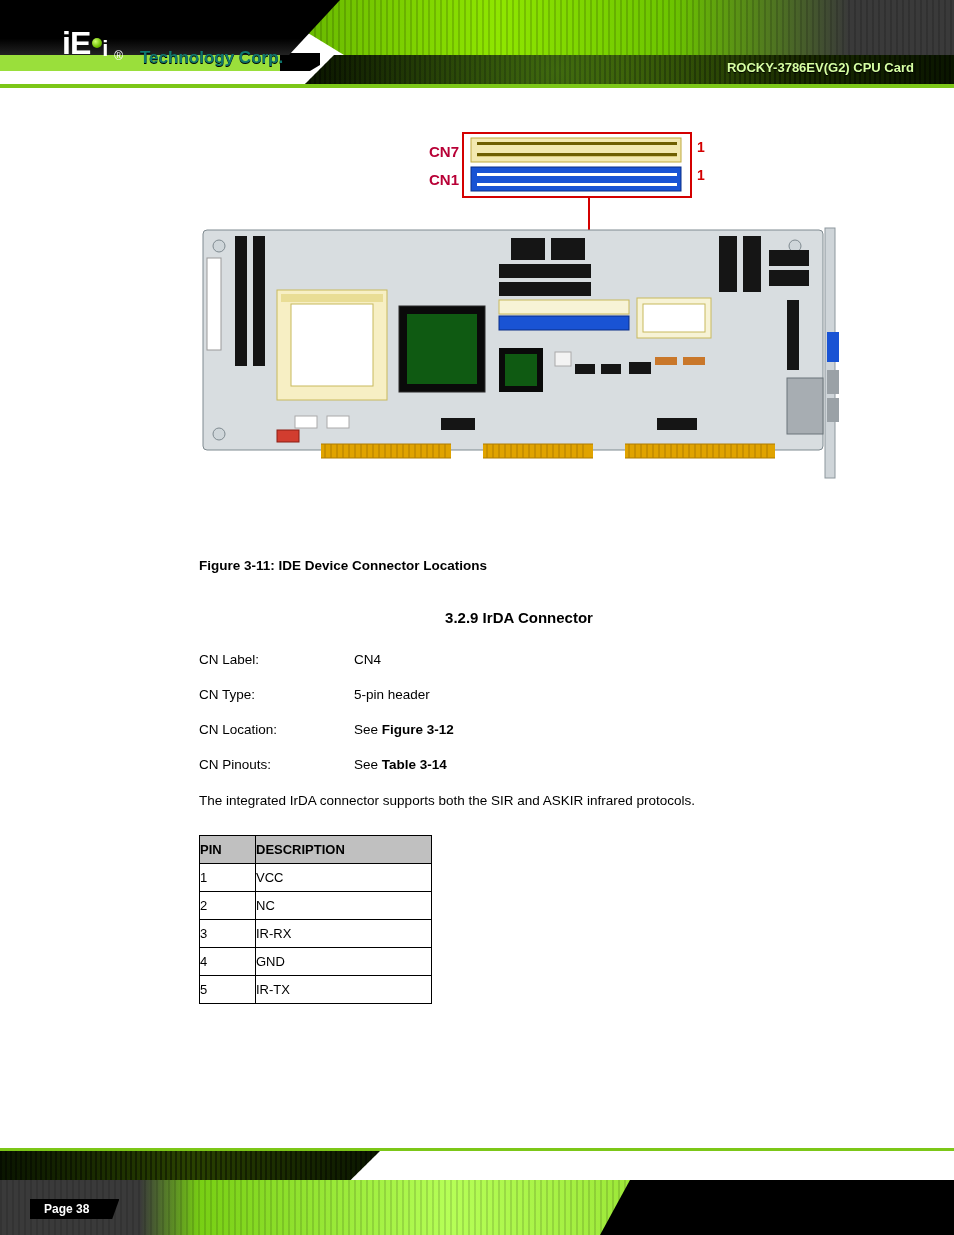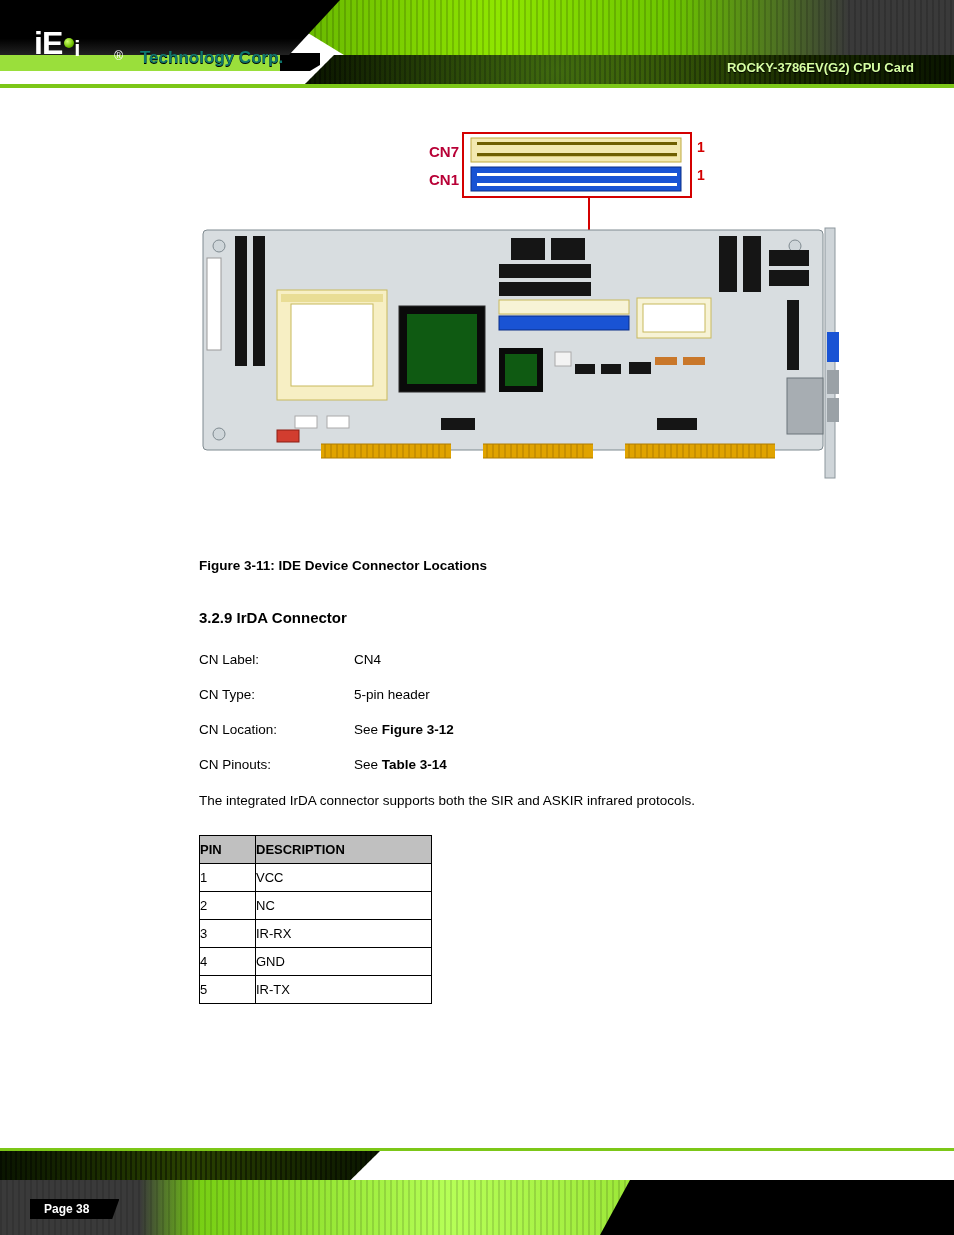--- a/index.html
+++ b/index.html
@@ -24,36 +24,36 @@
   }
   .tb-dark-strip { position:absolute; right:0; top:55px; width:660px; height:30px;
     background:
       radial-gradient(circle at 40% 50%, rgba(150,255,60,.25), transparent 60%),
       repeating-linear-gradient(90deg, rgba(0,0,0,.4) 0 2px, transparent 2px 5px),
       linear-gradient(90deg,#0a1500,#2a4200,#0a1500);
     clip-path: polygon(40px 0, 100% 0, 100% 100%, 10px 100%);
   }
   .tb-thin-green { position:absolute; left:0; top:84px; width:954px; height:4px; background:#7cc718; }
   .logo { position:absolute; left:34px; top:28px; display:flex; align-items:center; gap:8px; }
-  .logo-mark { display:flex; align-items:flex-end; height:34px; }
+  .logo-mark { display:flex; align-items:flex-end; height:34px;margin-left:28px; }
   .logo-mark .ie { color:#fff; font-weight:700; font-size:32px; letter-spacing:-1px; font-family:"Arial Black", Arial, sans-serif; }
   .logo-mark .ie2 { color:#fff; font-weight:700; font-size:22px; margin-left:2px; font-family:"Arial Black", Arial, sans-serif; }
   .logo-dot { width:10px; height:10px; border-radius:50%; background:radial-gradient(circle at 35% 35%, #cfff6f, #6fbf00 60%, #3a6e00); margin:0 -2px 14px 2px; }
   .logo-reg { position:absolute; left:114px; top:49px; color:#fff; font-size:12px; font-style:italic; }
   .logo-tag { position:absolute; left:140px; top:48px; color:#0f766e; font-weight:700; font-size:17px; font-family:"Arial Black", Arial, sans-serif; text-shadow:0 1px 0 #000; }
 
   .header-title { position:absolute; right:40px; top:60px; color:#d7ffa3; font-size:13px; font-weight:600; text-shadow:0 1px 1px #000; }
 
   
   .diagram { position:absolute; left:199px; top:130px; width:640px; height:350px; }
 
   
   .content { position:absolute; left:199px; top:530px; width:640px; }
   .figcap { font-weight:700; font-size:13.5px; margin-bottom:36px;margin-top:28px; }
-  .sect { font-weight:700; font-size:15px; margin-bottom:26px; }
+  .sect { font-weight:700; font-size:15px; margin-bottom:26px;text-align:center; }
   .spec { font-size:13.5px; margin-bottom:20px; display:flex; }
   .spec .k { width:155px; }
   .ref { font-weight:700; }
   .para { font-size:13.5px; margin:20px 0 24px; line-height:1.4; }
 
   table.pins { border-collapse:collapse; font-size:13px; }
   table.pins th, table.pins td { border:1.5px solid #000; padding:6px 0; text-align:left; }
   table.pins th { background:#c0c0c0; font-weight:700; }
   table.pins td.pin { width:56px; }
   table.pins td.desc { width:176px; }

